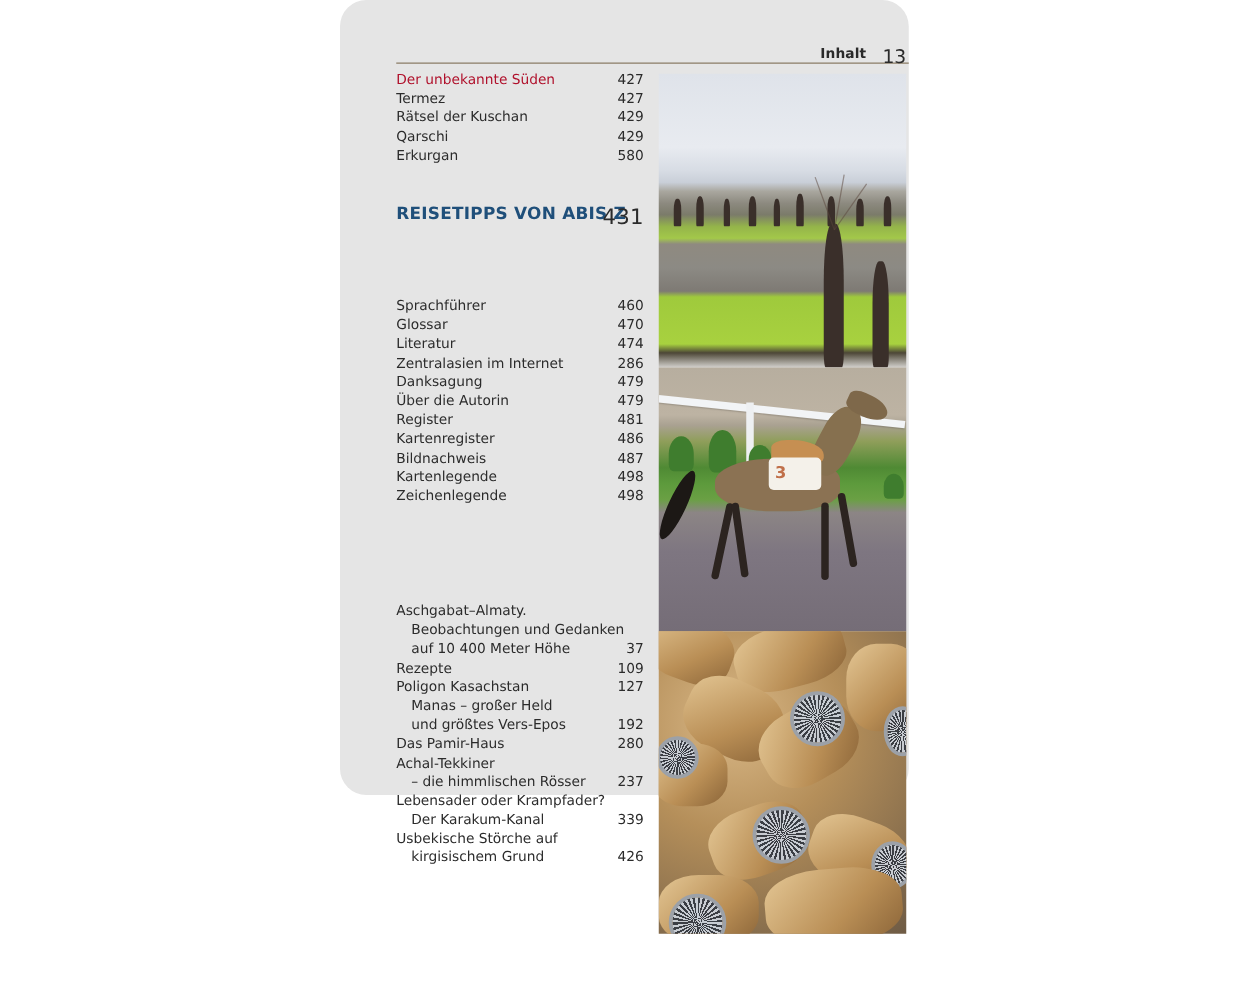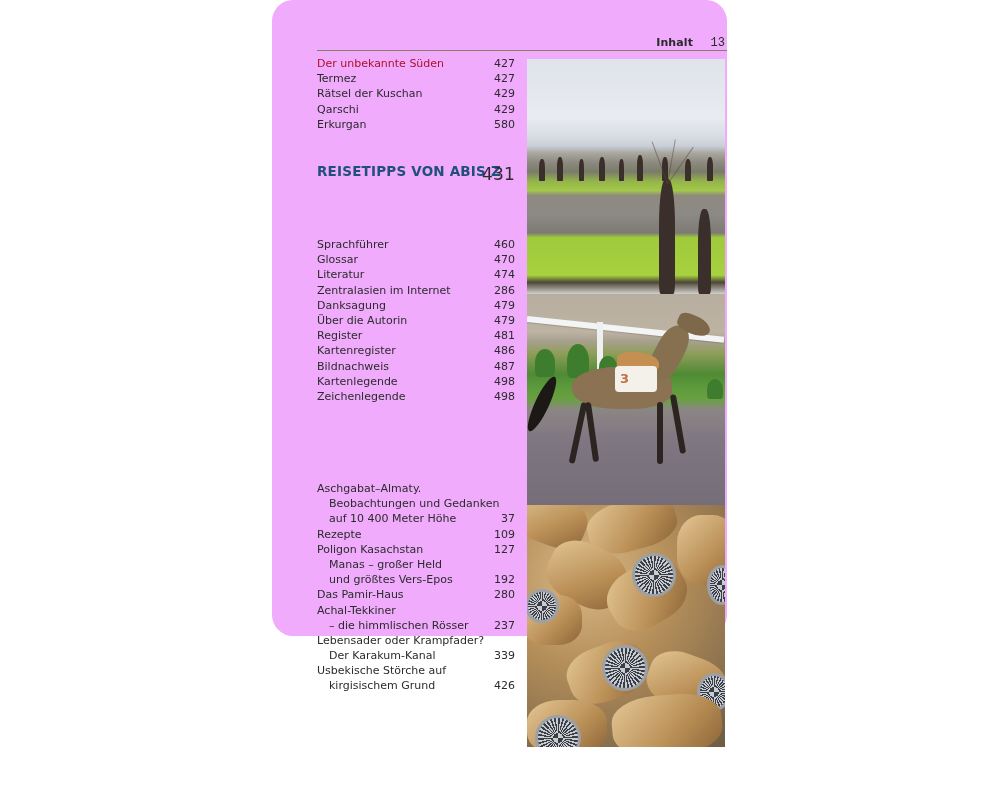--- a/index.html
+++ b/index.html
@@ -7,42 +7,41 @@
       width: 1000px; height: 800px;
       background: #ffffff;
       position: relative;
       overflow: hidden;
       font-family: "DejaVu Sans", "Liberation Sans", sans-serif;
     }
     .page {
       position: absolute;
       left: 272px; top: 0;
       width: 455px; height: 636px;
-      background: #f0abfc;
+      background: #e5e5e5;
       border-radius: 21px;
     }
     .running-head {
       position: absolute;
       left: 45px; top: 36px;
       width: 410px; height: 14px;
       border-bottom: 1px solid #8a7c66;
     }
     .running-head .section {
       position: absolute;
       right: 34px; top: 0;
       font-size: 11px; font-weight: bold;
       color: #2a2a2a;
       letter-spacing: 0.1px;
     }
     .running-head .pageno {
       position: absolute;
       right: 2px; top: 0;
-      font-size: 12px;
+      font-size: 15px;
       color: #2a2a2a;
-      font-family: Liberation Mono, monospace;
     }
     .toc {
       position: absolute;
       left: 45px; top: 56px;
       width: 200px;
     }
     .row {
       position: relative;
       height: 15.2px;
       font-size: 11px;

